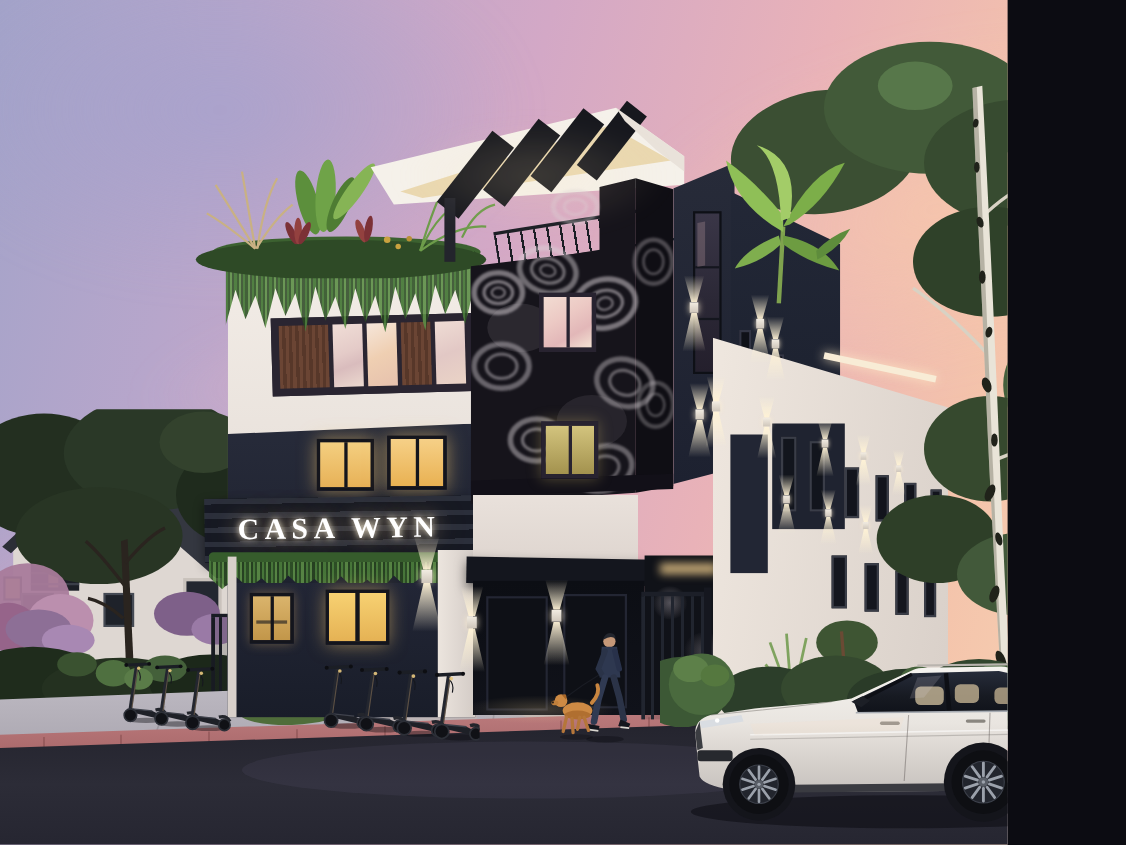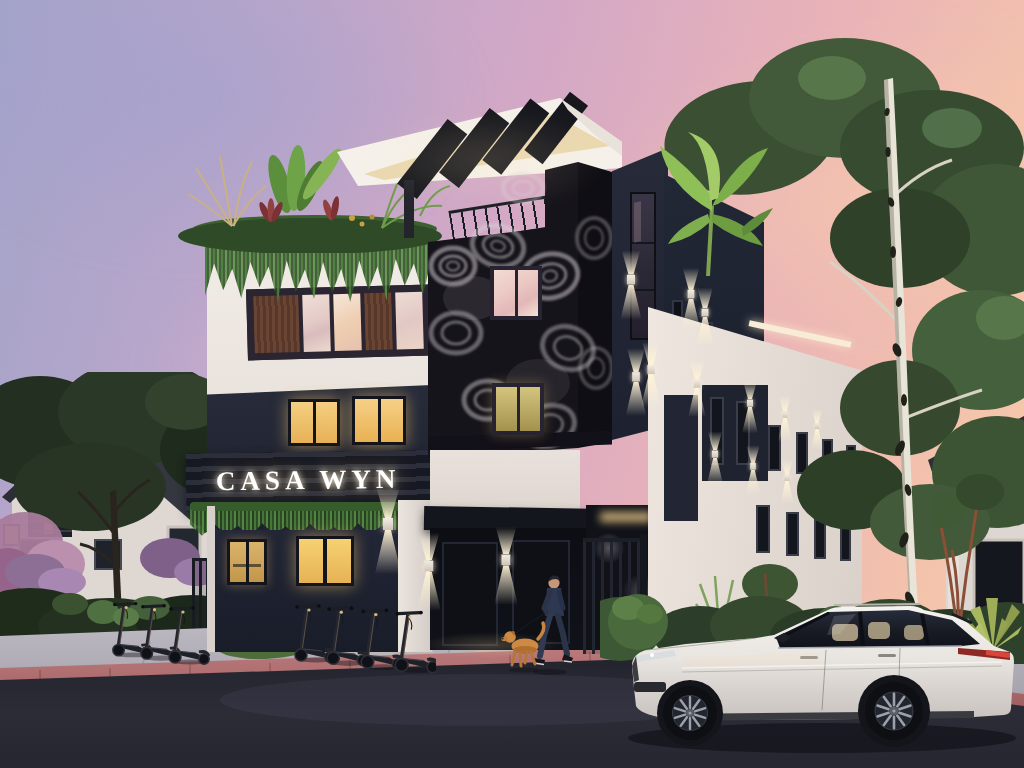--- a/index.html
+++ b/index.html
@@ -1,17 +1,17 @@
 <!DOCTYPE html>
 <html><head>
 <meta charset="utf-8">
 <style>
   html,body{margin:0;padding:0;background:#0c0c12;font-family:"Liberation Sans",sans-serif;}
-  #scene{position:relative;width:1024px;height:768px;overflow:hidden;
-    background:linear-gradient(105deg,#a3a3c9 0%,#b7a6cb 20%,#d3a8c6 45%,#e9b2b8 68%,#f4c3ab 88%,#f6cdb0 100%);}
+  #scene{position:relative;width:900px;height:768px;overflow:hidden;
+    background:linear-gradient(105deg,#a3a3c9 0%,#b7a6cb 20%,#d3a8c6 45%,#e9b2b8 68%,#f4c3ab 88%,#f6cdb0 100%);padding-left:16px;}
   .abs{position:absolute;}
   .blur18{filter:blur(18px);}
   .blur10{filter:blur(10px);}
   
   .lamp{position:absolute;width:30px;height:100px;transform-origin:top center;pointer-events:none;}
   .lamp .up{position:absolute;left:2px;top:0;width:26px;height:36px;
     background:linear-gradient(to top,rgba(255,243,214,.95),rgba(255,243,214,0) 85%);
     clip-path:polygon(38% 100%,62% 100%,100% 0,0 0);}
   .lamp .box{position:absolute;left:10px;top:36px;width:10px;height:12px;
     background:linear-gradient(#f2ece2,#cfc6ba);box-shadow:0 0 7px rgba(255,240,210,.85);}

